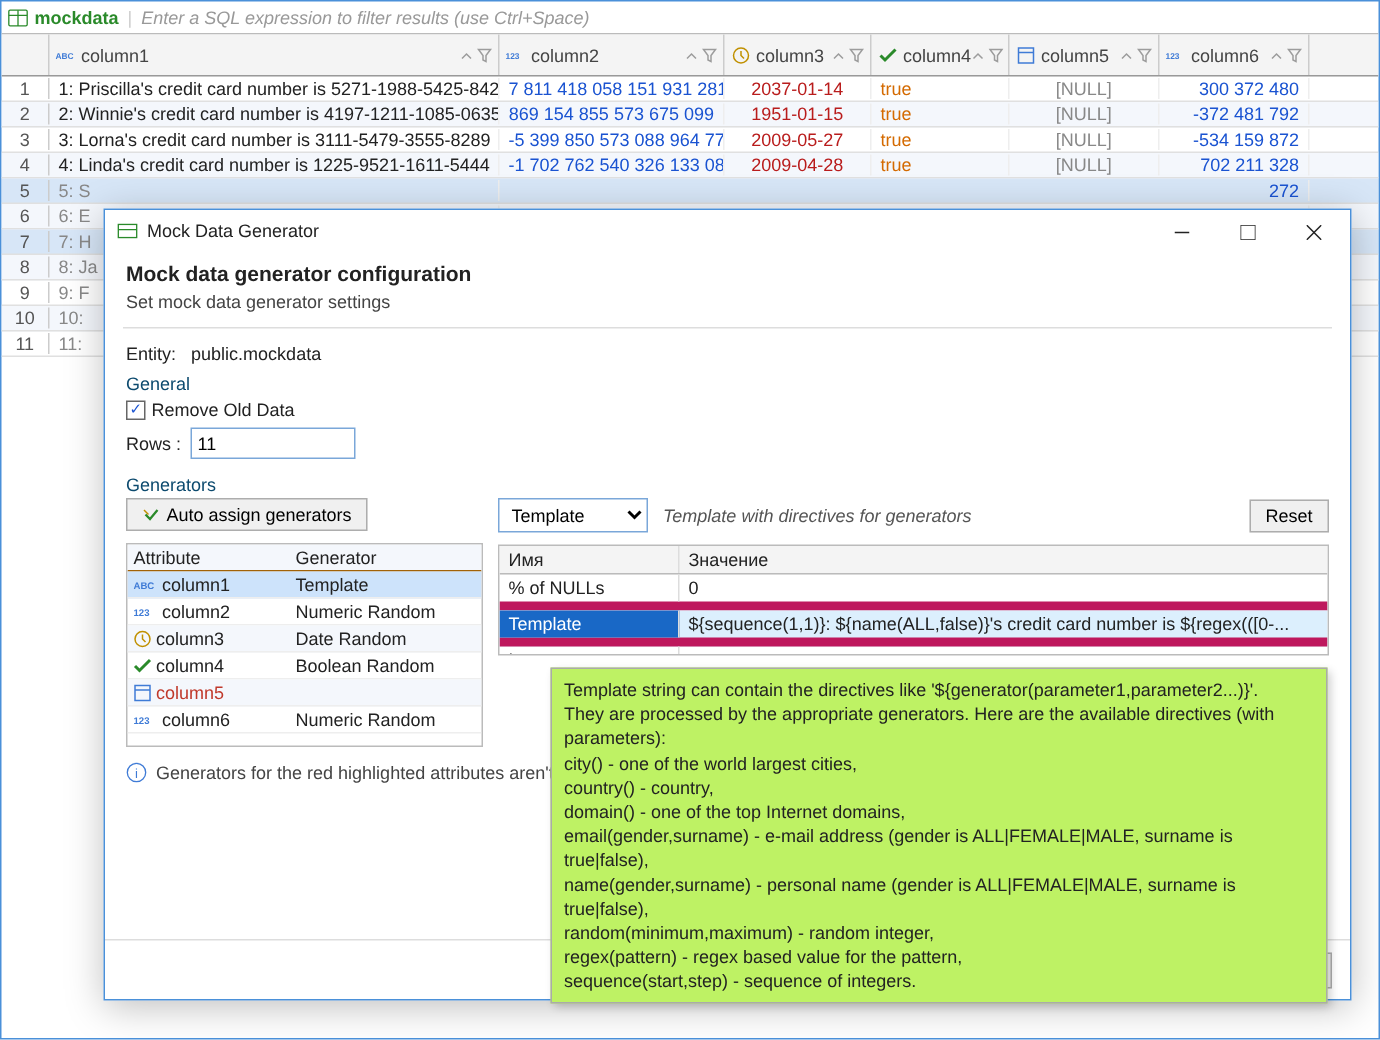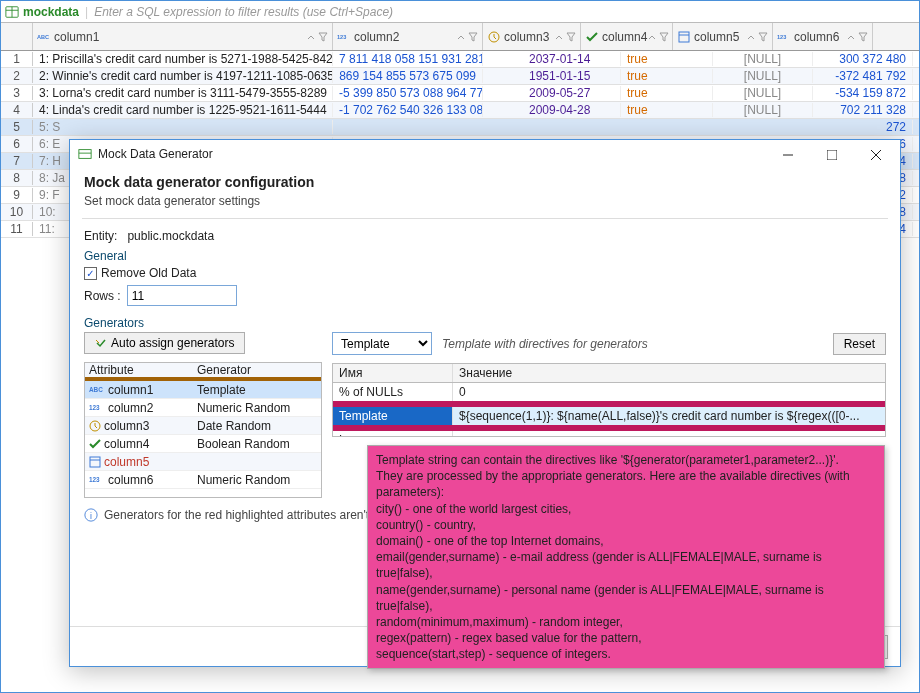--- a/index.html
+++ b/index.html
@@ -14,21 +14,21 @@
 .colhead .label { display:flex; align-items:center; gap:3px; }
 .col-ico { width:14px; height:14px; display:inline-flex; align-items:center; justify-content:center; }
 .colhead .actions { display:flex; gap:2px; }
 .sort-ico,.filter-ico { width:10px; height:10px; opacity:0.55; }
 .w1 { width:300px; } .w2 { width:150px; } .w3 { width:98px; } .w4 { width:92px; } .w5 { width:100px; } .w6 { width:100px; }
 .grid-body .row { display:flex; height:17px; border-bottom:1px solid #e0e0e0; align-items:center; }
 .grid-body .row:nth-child(even) { background:#f4f7fc; }
 .grid-body .row.sel { background:#d7e6f7; }
 .rn { width:32px; text-align:center; border-right:1px solid #ccc; color:#555; }
 .cell { padding:0 6px; border-right:1px solid #eee; white-space:nowrap; overflow:hidden; text-overflow:clip; }
-.c1 { width:300px; } .c2 { width:150px; text-align:right; color:#1a53d1; } .c3 { width:98px; text-align:left; color:#4c1d95;margin-left:40px; } .c4 { width:92px; color:#d46a00; } .c5 { width:100px; text-align:center; color:#888; } .c6 { width:100px; text-align:right; color:#1a53d1; }
+.c1 { width:300px; } .c2 { width:150px; text-align:right; color:#1a53d1; } .c3 { width:98px; text-align:center; color:#b91c1c; } .c4 { width:92px; color:#d46a00; } .c5 { width:100px; text-align:center; color:#888; } .c6 { width:100px; text-align:right; color:#1a53d1; }
 .partial .c1 { color:#888; }
 
 .dialog { position:absolute; left:68px; top:138px; width:832px; height:528px; background:#fff; border:1px solid #4a90d9; box-shadow:0 4px 24px rgba(0,0,0,0.25); display:flex; flex-direction:column; }
 .dlg-titlebar { height:30px; display:flex; align-items:center; justify-content:space-between; padding:0 2px 0 8px; }
 .dlg-title-left { display:flex; align-items:flex-start; gap:6px; }
 .dlg-title { font-size:12px; }
 .winctl { width:44px; height:28px; display:flex; align-items:center; justify-content:center; }
 .winctl svg { width:10px; height:10px; stroke:#222; stroke-width:1; fill:none; }
 .dlg-header { padding:4px 14px 6px; }
 .dlg-header h2 { font-size:14px; font-weight:700; margin-bottom:4px; }
@@ -48,38 +48,38 @@
 .btn { border:1px solid #adadad; background:#f0f0f0; padding:3px 10px; font-size:12px; display:inline-flex; align-items:center; gap:4px; cursor:default; }
 .btn-primary { border:1px solid #4a90d9; background:#e7f1fb; }
 .select { border:1px solid #7aa7d9; background:#fff; height:23px; font-size:12px; padding:2px 4px; }
 .gen-grid { border:1px solid #bbb; margin-top:8px; height:136px; overflow:auto; }
 .gen-grid-row { display:flex; height:18px; align-items:center; border-bottom:1px solid #eee; }
 .gen-grid-row:nth-child(odd) { background:#f4f7fc; }
 .gen-grid-row.sel { background:#cde3fb; }
 .gen-attr { width:108px; padding:0 4px; display:flex; align-items:center; gap:3px; }
 .gen-val { flex:1; padding:0 4px; }
 .gen-red { color:#c0392b; }
-.gen-head { background:#f4f4f4; border-bottom:4px solid #a16207; font-weight:400; }
+.gen-head { background:#f4f4f4; border-bottom:1px solid #a16207; font-weight:400; }
 .right-topline { display:flex; align-items:center; gap:10px; }
 .right-topline .desc { font-style:italic; color:#555; flex:1; }
 .kv-grid { border:1px solid #bbb; margin-top:8px; height:74px; overflow:hidden; }
 .kv-head { display:flex; background:#f4f4f4; border-bottom:1px solid #bbb; }
 .kv-head > div,.kv-row > div { padding:2px 6px; }
 .kv-key { width:120px; border-right:1px solid #ddd; }
 .kv-val { flex:1; }
 .kv-row { display:flex; border-bottom:6px solid #be185d; }
 .kv-row:nth-child(2) { background:#dceffd; }
 .kv-sel { background:#1968c6; color:#fff; }
 .note-row { display:flex; align-items:center; gap:6px; margin-top:10px; color:#444; }
 .note-row svg { width:14px; height:14px; }
 .dlg-footer { height:40px; border-top:1px solid #ddd; display:flex; align-items:center; justify-content:flex-end; gap:10px; padding:0 12px; }
 .dlg-footer .btn { min-width:80px; justify-content:center; height:24px; }
 .dlg-footer .btn.disabled { color:#999; }
 
-.tooltip { position:absolute; left:366px; top:444px; width:518px; background:#ec4899; border:1px solid #aaa; padding:6px 8px; font-size:12px; line-height:1.35; box-shadow:2px 2px 6px rgba(0,0,0,0.2); z-index:100;}
+.tooltip { position:absolute; left:366px; top:444px; width:518px; background:#bef264; border:1px solid #aaa; padding:6px 8px; font-size:12px; line-height:1.35; box-shadow:2px 2px 6px rgba(0,0,0,0.2); z-index:100;}
 .tooltip div { white-space:pre-wrap; }
 
 svg.abc text { font-size:8px; font-weight:700; fill:#3f7bd6; }
 </style>
 </head>
 <body>
 
 <div class="tabbar">
   <span class="tab-icon">
     <svg viewBox="0 0 16 16">

